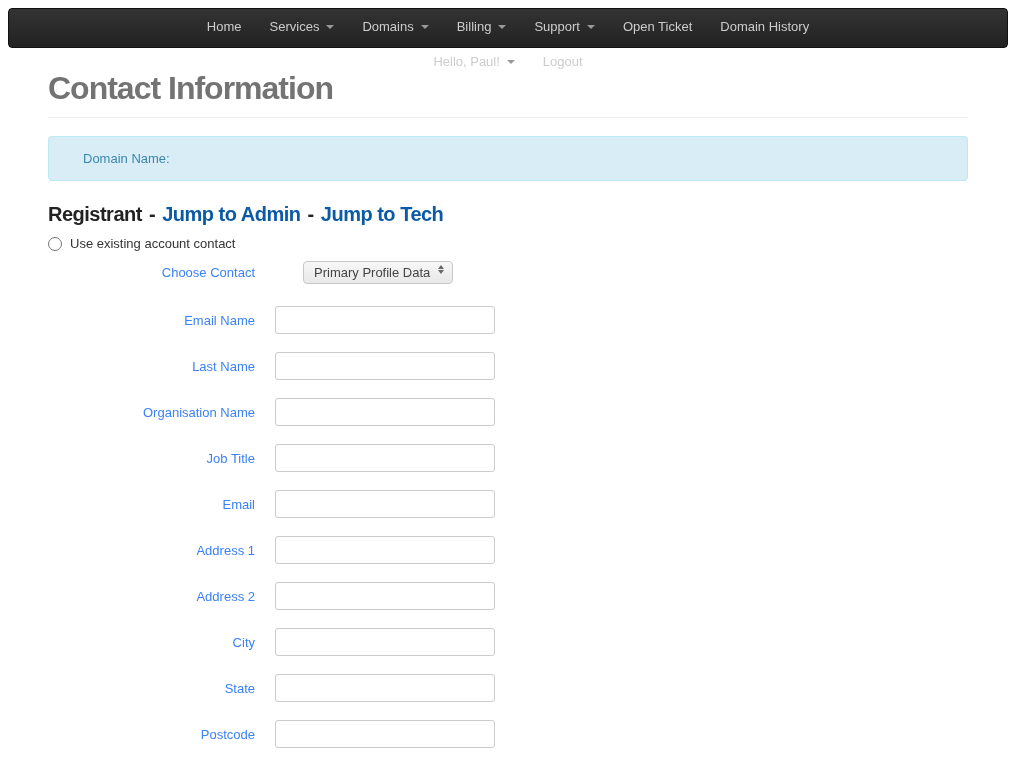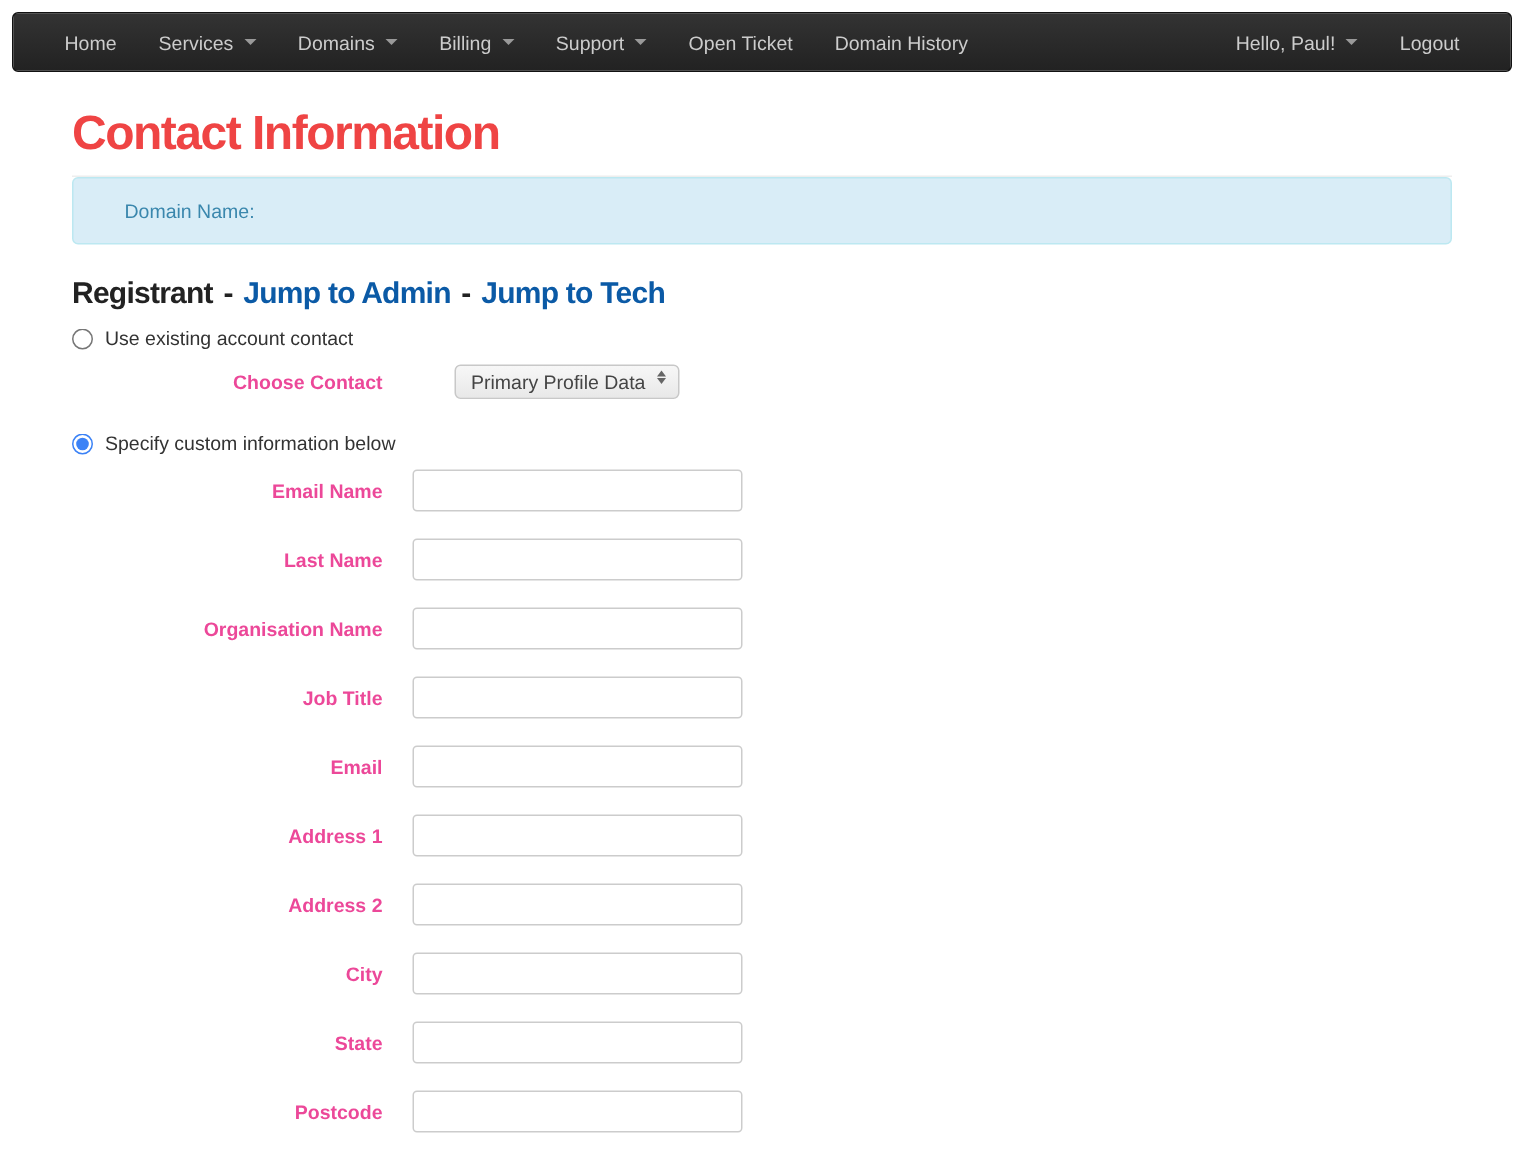--- a/index.html
+++ b/index.html
@@ -12,20 +12,21 @@
     .navbar {
       background: linear-gradient(to bottom, #333, #222);
       border: 1px solid #111;
       border-radius: 4px;
       margin: 8px;
       padding: 0 20px;
       display: flex;
       align-items: center;
       justify-content: space-between;
       height: 40px;
+      flex-direction: column;
     }
     .nav-left, .nav-right { display: flex; align-items: center; }
     .nav-item {
       color: #ccc;
       padding: 10px 14px;
       cursor: pointer;
       font-size: 13px;
       display: flex;
       align-items: center;
       gap: 5px;
@@ -40,24 +41,25 @@
     }
     .container {
       max-width: 960px;
       margin: 0 auto;
       padding: 0 20px 40px;
     }
     .page-title {
       font-family: Arial, sans-serif;
       font-weight: 900;
       font-size: 32px;
-      color: #ef4444;
+      color: #737373;
       letter-spacing: -1px;
       padding: 14px 0 10px;
       border-bottom: 1px solid #eee;
+      margin-bottom: 18px;
     }
     .alert-info {
       background: #d9edf7;
       border: 1px solid #bce8f1;
       color: #3a87ad;
       border-radius: 4px;
       padding: 14px 34px;
       margin-bottom: 22px;
       font-size: 13px;
     }
@@ -88,22 +90,21 @@
     .form-row {
       display: flex;
       align-items: center;
       margin-bottom: 18px;
     }
     .form-label {
       width: 227px;
       text-align: right;
       padding-right: 20px;
       font-size: 13px;
-      color: #ec4899;
-      font-weight: bold;
+      color: #3b82f6;
     }
     .form-control {
       width: 220px;
       height: 28px;
       border: 1px solid #ccc;
       border-radius: 3px;
       padding: 4px 6px;
       font-size: 13px;
       color: #555;
       background: #fff;
@@ -204,24 +205,20 @@
       <div class="select-wrap">
         <span>Primary Profile Data</span>
         <span class="select-caret">
             <span class="up"></span>
             <span class="down"></span>
           </span>
       </div>
     </div>
   </div>
 
-  <label class="radio-row">
-    <input type="radio" name="contactmode" checked="" style="">
-    <span>Specify custom information below</span>
-  </label>
 
   <div class="form-horizontal">
 
     <div class="form-row">
       <div class="form-label">Email Name</div>
       <input class="form-control" type="text" value="" style="">
     </div>
 
     <div class="form-row">
       <div class="form-label">Last Name</div>

